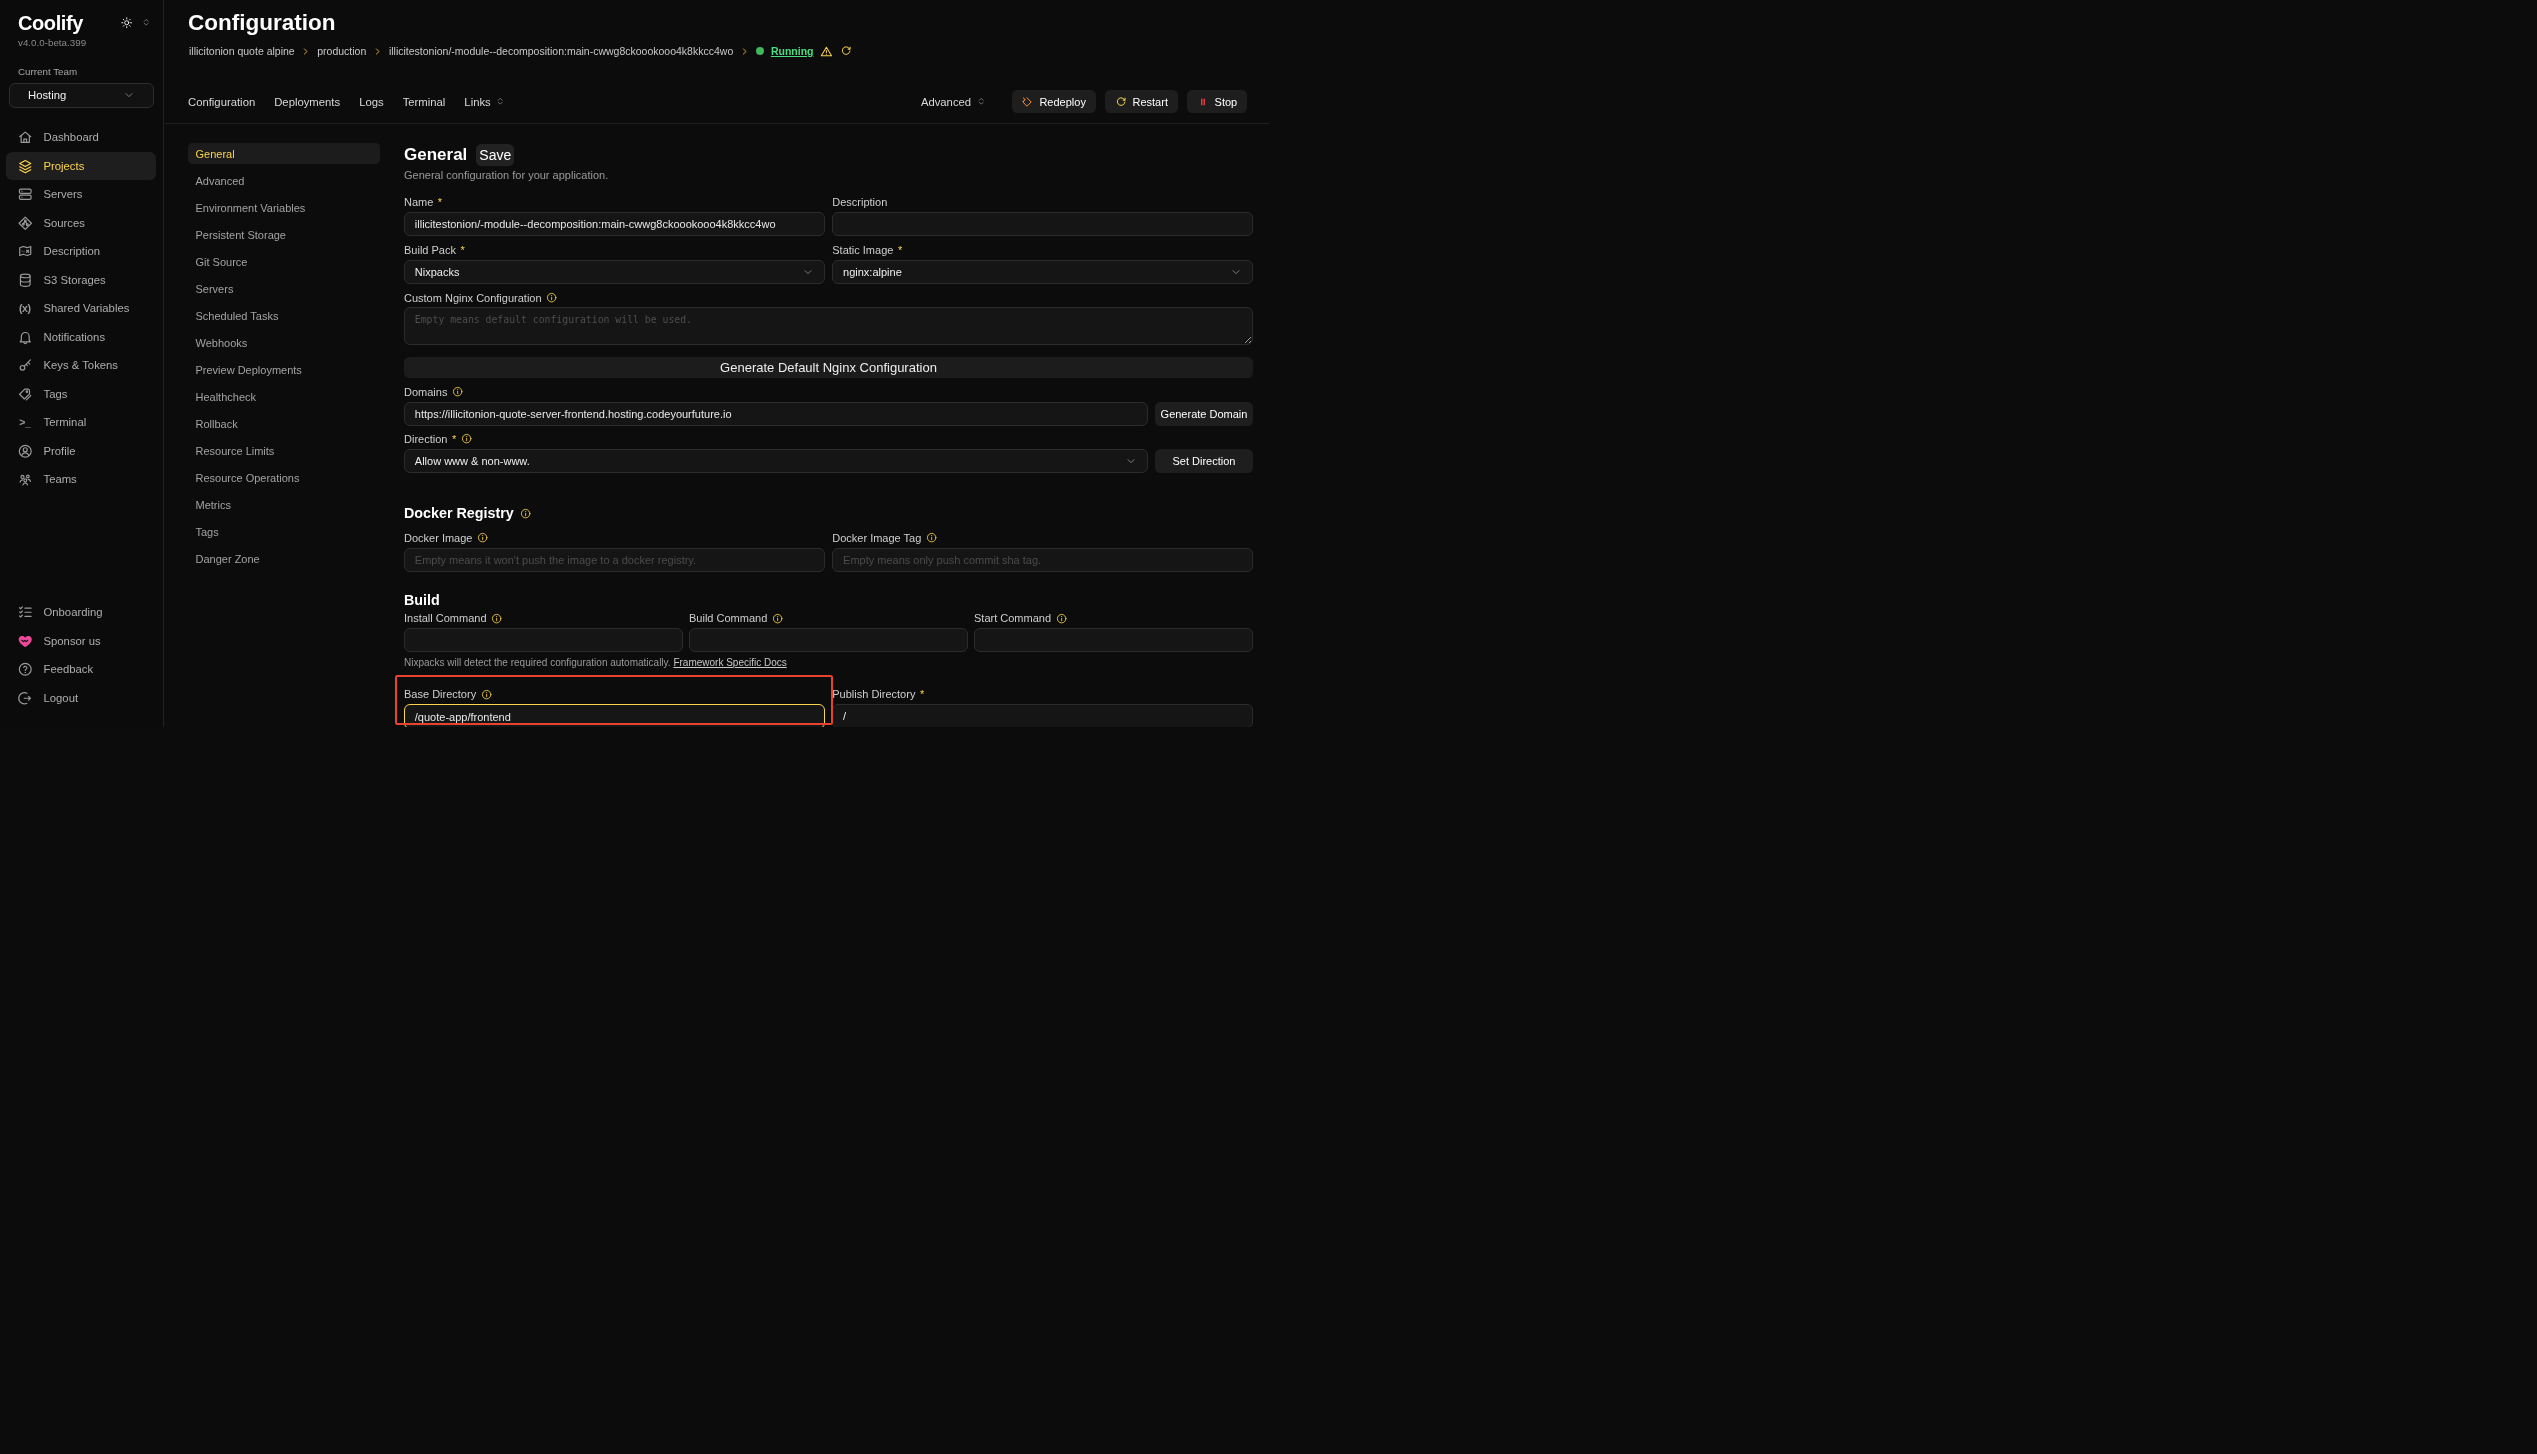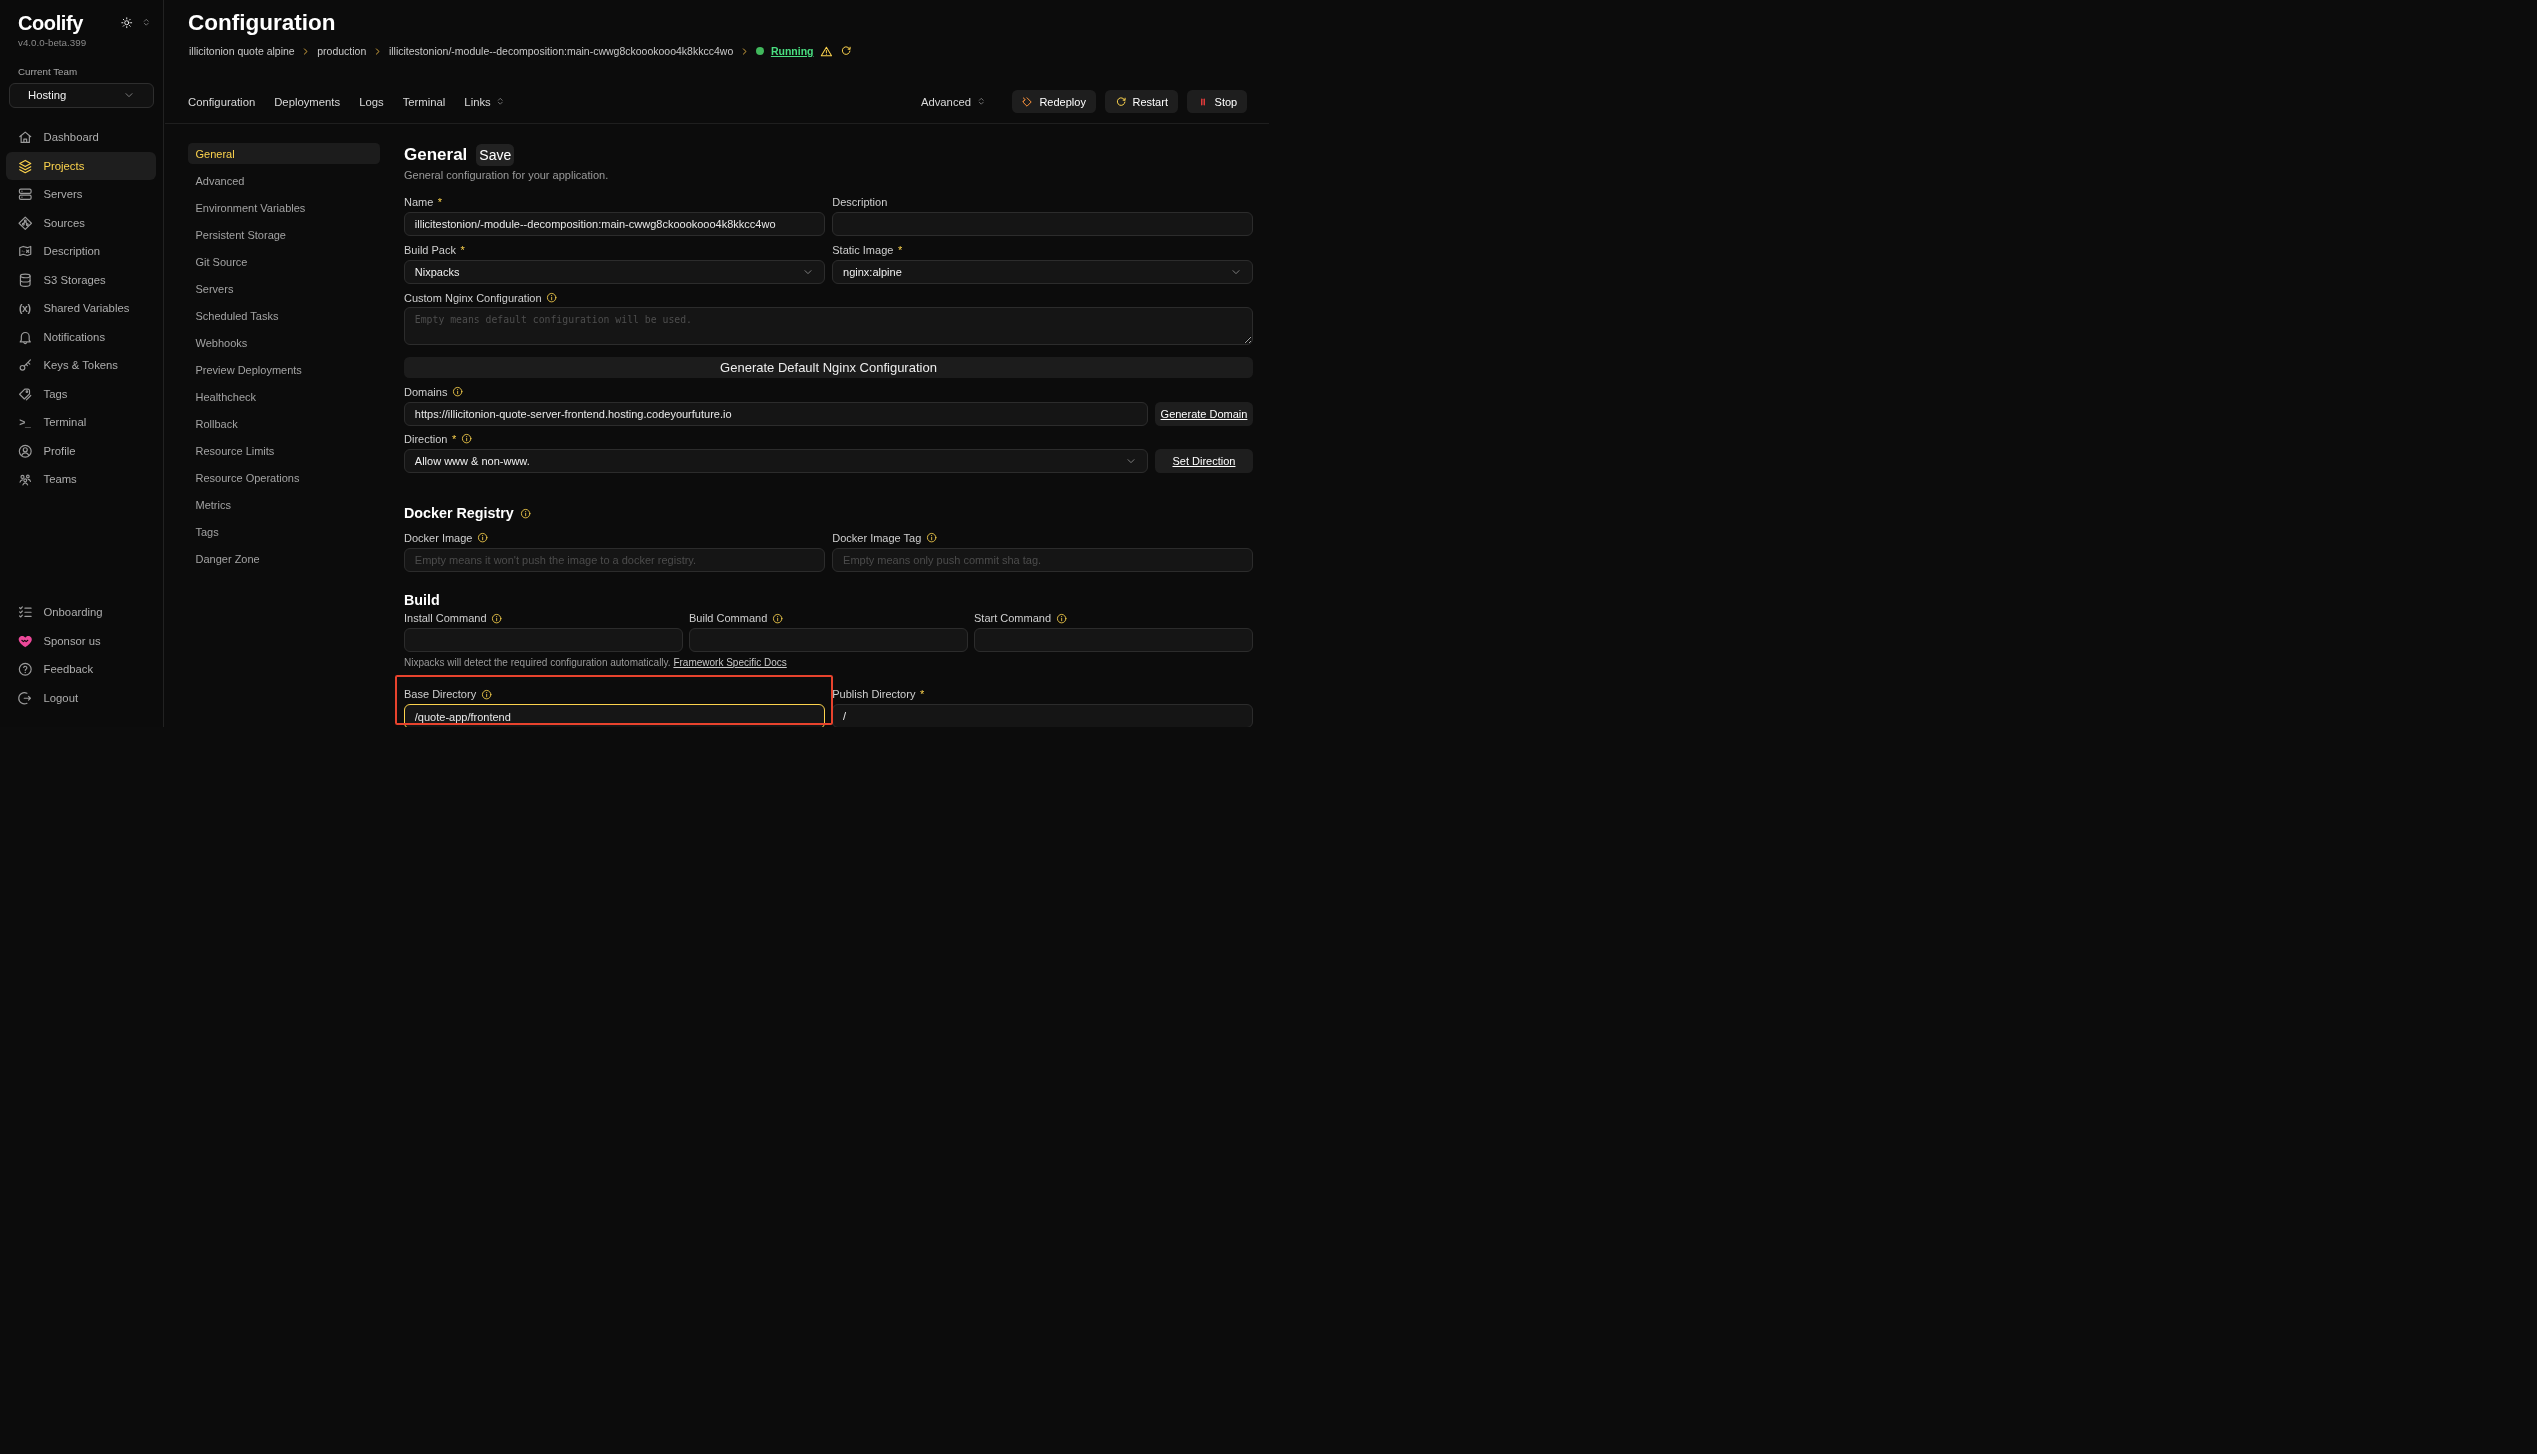--- a/index.html
+++ b/index.html
@@ -78,21 +78,21 @@
   .sel { display:flex; align-items:center; justify-content:space-between; padding:0 9.8px; cursor:pointer; }
   .sel .val { font-size:11px; color:#f0f0f0; }
 
   .txtarea { width:100%; height:38px; background:#151515; border:0.8px solid #2c2c2c; border-radius:6px; resize:vertical;
              padding:5.3px 9.8px; font-family:"DejaVu Sans Mono", monospace; font-size:9.8px; color:#e8e8e8; outline:none; }
   .txtarea::placeholder { color:#4e4e4e; }
 
   .wide-btn { margin-top:8.3px; height:21px; background:#1c1c1c; border-radius:5.3px; display:flex; align-items:center; justify-content:center; font-size:13px; color:#ededed; cursor:pointer; }
   .row-btn { display:flex; gap:6.8px; }
   .row-btn .inp, .row-btn .sel { flex:1; }
-  .side-btn { flex:0 0 98px; height:24px; background:#1e1e1e; border-radius:5.3px; display:flex; align-items:center; justify-content:center; font-size:11px; color:#ffffff; cursor:pointer;text-decoration:underline; }
+  .side-btn { flex:0 0 98px; height:24px; background:#1e1e1e; border-radius:5.3px; display:flex; align-items:center; justify-content:center; font-size:11px; color:#ffffff; cursor:pointer; }
 
   .h3 { display:flex; align-items:center; gap:6.8px; height:18px; font-size:14.3px; font-weight:700; color:#ffffff; }
   .note { height:12px; font-size:10px; color:#9a9a9a; }
   .note .link { color:#c9c9c9; text-decoration:underline; cursor:pointer; }
 
   .mt16{margin-top:12px} .mt10{margin-top:7.5px} .mt9{margin-top:6.8px} .mt12{margin-top:9px}
   .mt42{margin-top:31.5px} .mt26{margin-top:19.5px} .mt3{margin-top:2.3px} .mt6{margin-top:4.5px} .mt25{margin-top:19px}
 
   .inp-highlight { border:1.5px solid #fcd34d; background:#161616; height:25px; }
 

